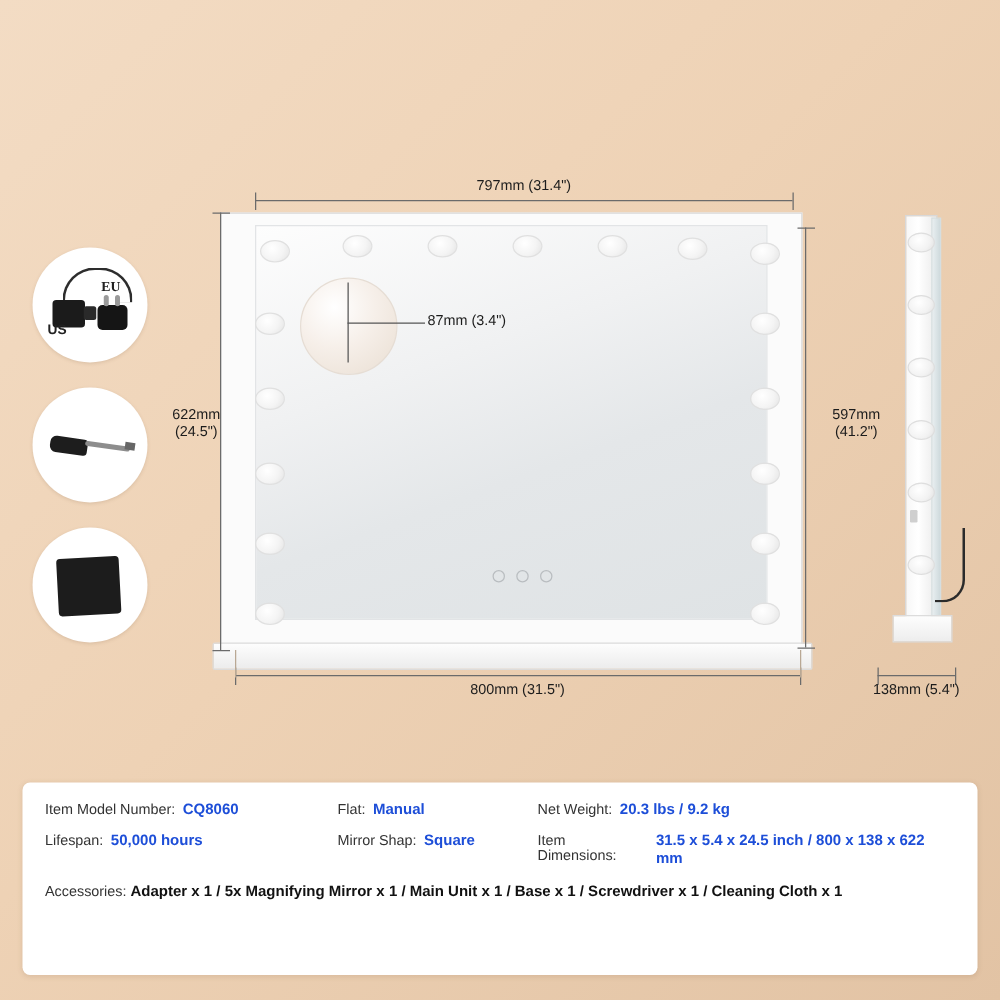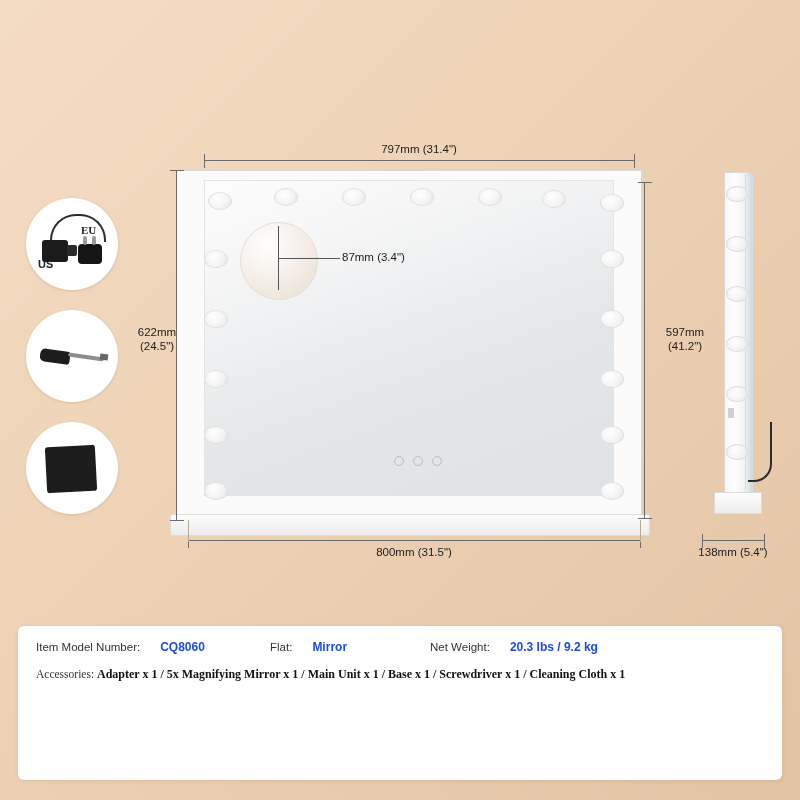--- a/index.html
+++ b/index.html
@@ -290,21 +290,21 @@
     box-sizing: border-box;
   }
   .spec-row {
     display: flex;
     align-items: baseline;
     margin-bottom: 11px;
   }
   .spec-cell {
     display: flex;
     align-items: baseline;
-    gap: 20px;
+    gap: 6px;
   }
   .spec-key {
     font-size: 11.5px;
     color: #333;
   }
   .spec-val {
     font-size: 12px;
     color: #1d4ed8;
     font-weight: bold;
   }
@@ -314,21 +314,20 @@
   .spec-line-full {
     font-size: 11.5px;
     color: #333;
     margin-bottom: 9px;
   }
   .spec-line-full b { font-size: 12px; color: #111; }
   .acc-block {
     font-size: 11.5px;
     color: #333;
     line-height: 1.55;
-    font-family: Liberation Serif, serif;
   }
   .acc-block b { font-size: 12px; color: #111; }
 </style>
 </head>
 <body>
 
 <div class="bg"></div>
 
 <div class="stage">
 
@@ -434,28 +433,42 @@
 
   <div class="spec-panel">
 
     <div class="spec-row">
       <div class="spec-cell c1">
         <span class="spec-key">Item Model Number:</span>
         <span class="spec-val">CQ8060</span>
       </div>
       <div class="spec-cell c2">
         <span class="spec-key">Flat:</span>
-        <span class="spec-val">Mirror</span>
+        <span class="spec-val">Manual</span>
       </div>
       <div class="spec-cell c3">
         <span class="spec-key">Net Weight:</span>
         <span class="spec-val">20.3 lbs / 9.2 kg</span>
       </div>
     </div>
 
+    <div class="spec-row">
+      <div class="spec-cell c1">
+        <span class="spec-key">Lifespan:</span>
+        <span class="spec-val">50,000 hours</span>
+      </div>
+      <div class="spec-cell c2">
+        <span class="spec-key">Mirror Shap:</span>
+        <span class="spec-val">Square</span>
+      </div>
+      <div class="spec-cell c3">
+        <span class="spec-key">Item Dimensions:</span>
+        <span class="spec-val">31.5 x 5.4 x 24.5 inch / 800 x 138 x 622 mm</span>
+      </div>
+    </div>
 
 
     <div class="acc-block">
       <span class="spec-key">Accessories:</span>
       <b>Adapter x 1 / 5x Magnifying Mirror x 1 / Main Unit x 1 / Base x 1 / Screwdriver x 1 / Cleaning Cloth x 1</b>
     </div>
 
   </div>
 </div>
 

